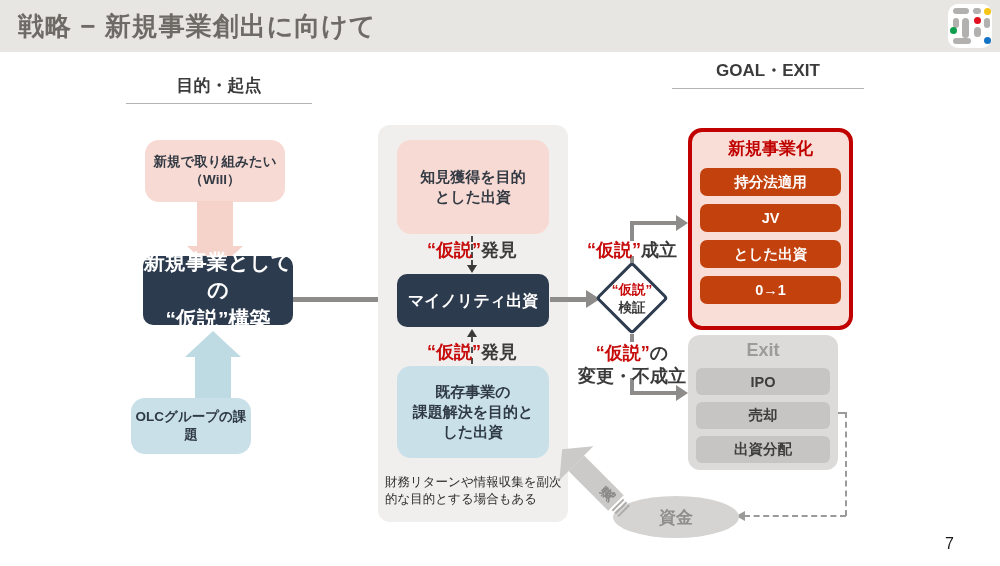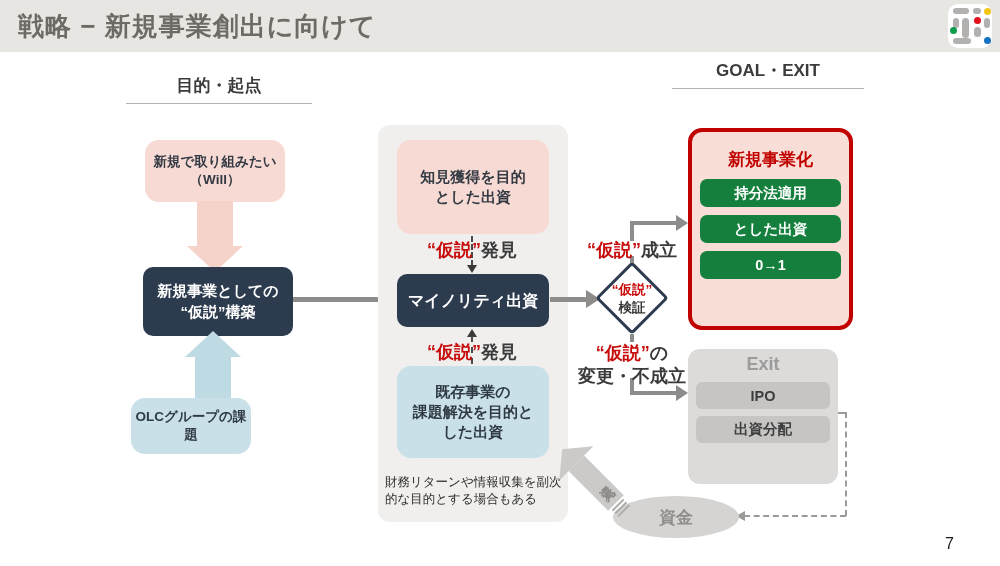--- a/index.html
+++ b/index.html
@@ -48,24 +48,24 @@
   .pk-head-down { width:0; height:0; border-left:28px solid transparent; border-right:28px solid transparent; border-top:26px solid #f5d3cb; }
   .bl-shaft { background:#bedbe4; }
   .bl-head-up { width:0; height:0; border-left:28px solid transparent; border-right:28px solid transparent; border-bottom:26px solid #bedbe4; }
 
   
   .diamond { left:606px; top:272px; width:52px; height:52px; background:#ffffff; border:3px solid #2e3c50; transform:rotate(45deg); border-radius:4px; }
   .diamond-text { left:592px; top:277px; width:80px; height:44px; display:flex; flex-direction:column; align-items:center; justify-content:center; font-size:13.5px; font-weight:bold; color:#3a3a3a; line-height:1.3; }
 
   
   .goal-box { left:688px; top:128px; width:165px; height:202px; background:#f9ded7; border:4px solid #c10000; border-radius:14px; }
-  .goal-title { width:100%; text-align:center; margin-top:16px; font-size:17px; font-weight:bold; color:#c10000; }
-  .goal-pill { width:141px; height:28px; margin:8px auto 0; background:#15803d; border-radius:7px; color:#fff; font-weight:bold; font-size:14.5px; display:flex; align-items:center; justify-content:center; }
+  .goal-title { width:100%; text-align:center; margin-top:5px; font-size:17px; font-weight:bold; color:#c10000; }
+  .goal-pill { width:141px; height:28px; margin:8px auto 0; background:#c2410c; border-radius:7px; color:#fff; font-weight:bold; font-size:14.5px; display:flex; align-items:center; justify-content:center; }
   .goal-pill:first-of-type { margin-top:7px; }
-  .exit-box { left:688px; top:349px; width:150px; height:135px; background:#dcdbd9; border-radius:12px; }
+  .exit-box { left:688px; top:335px; width:150px; height:135px; background:#dcdbd9; border-radius:12px; }
   .exit-title { width:100%; text-align:center; margin-top:5px; font-size:18px; font-weight:bold; color:#9b9b9b; }
   .exit-pill { width:134px; height:27px; margin:7px auto 0; background:#c6c5c3; border-radius:6px; color:#3d3d3d; font-weight:bold; font-size:14.5px; display:flex; align-items:center; justify-content:center; }
   .exit-pill:first-of-type { margin-top:4px; }
 
   .funds-ellipse { left:613px; top:496px; width:126px; height:42px; background:#d5d4d2; border-radius:50%; display:flex; align-items:center; justify-content:center; font-size:17px; font-weight:bold; color:#8f8e8c; }
   .cash-label { left:722px; top:488px; width:130px; text-align:center; font-size:15px; color:#4a4a4a; font-weight:bold; }
 
   
   .return-arrow { left:570px; top:436px; width:48px; height:90px; transform:rotate(-45deg); display:flex; flex-direction:column; align-items:center; }
   .ret-head { width:0; height:0; border-left:24px solid transparent; border-right:24px solid transparent; border-bottom:20px solid #cbcac8; }
@@ -100,21 +100,21 @@
   <div class="abs col-head" style="left:126px;top:74px;width:186px">目的・起点</div>
   <div class="abs col-head" style="left:672px;top:59px;width:192px">GOAL・EXIT</div>
 
   <div class="abs box pinkbox" style="left:145px;top:140px;width:140px;height:62px;font-size:13.5px">
     <span>新規で取り組みたい</span>
     <span>（Will）</span>
   </div>
   <div class="abs pk-shaft" style="left:197px;top:201px;width:36px;height:46px"></div>
   <div class="abs pk-head-down" style="left:187px;top:246px"></div>
 
-  <div class="abs box navybox" style="left:143px;top:267px;width:150px;height:69px;font-size:15px">
+  <div class="abs box navybox" style="left:143px;top:256px;width:150px;height:69px;font-size:21px">
     <span>新規事業としての</span>
     <span>“仮説”構築</span>
   </div>
 
   <div class="abs bl-head-up" style="left:185px;top:331px"></div>
   <div class="abs bl-shaft" style="left:195px;top:355px;width:36px;height:44px"></div>
   <div class="abs box bluebox" style="left:131px;top:398px;width:120px;height:56px;font-size:13.5px">
     <span>OLCグループの課題</span>
   </div>
 
@@ -174,27 +174,29 @@
   <div class="abs g-shaft-h" style="left:630px;top:391px;width:48px;height:4px"></div>
   <div class="abs g-head-r-sm" style="left:676px;top:385px"></div>
   <div class="abs hyp-label" style="left:567px;top:342px;width:130px">
     <div><span class="em">“仮説”</span><span>の</span></div>
     <div>変更・不成立</div>
   </div>
 
   <div class="abs goal-box">
     <div class="goal-title">新規事業化</div>
     <div class="goal-pill">持分法適用</div>
+    <div class="goal-pill">JV</div>
     <div class="goal-pill">とした出資</div>
     <div class="goal-pill">0→1</div>
   </div>
 
   <div class="abs exit-box">
     <div class="exit-title">Exit</div>
     <div class="exit-pill">IPO</div>
+    <div class="exit-pill">売却</div>
     <div class="exit-pill">出資分配</div>
   </div>
 
   <div class="abs dash-h-gray" style="left:838px;top:412px;width:9px"></div>
   <div class="abs dash-v-gray" style="left:845px;top:412px;height:104px"></div>
   <div class="abs dash-h-gray" style="left:744px;top:515px;width:102px"></div>
   <div class="abs d-head-left" style="left:736px;top:511px"></div>
 
   <div class="abs funds-ellipse">
     <span>資金</span>

